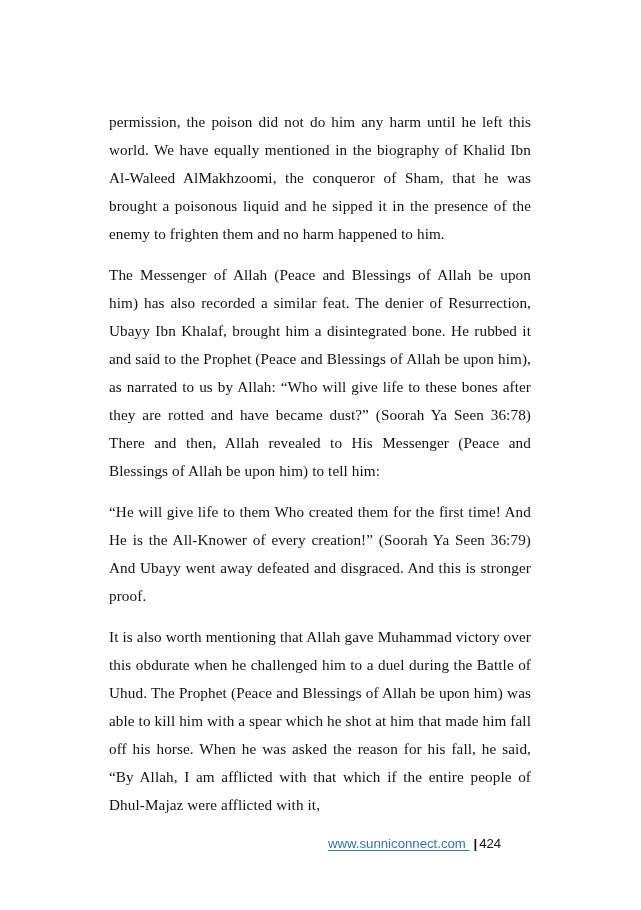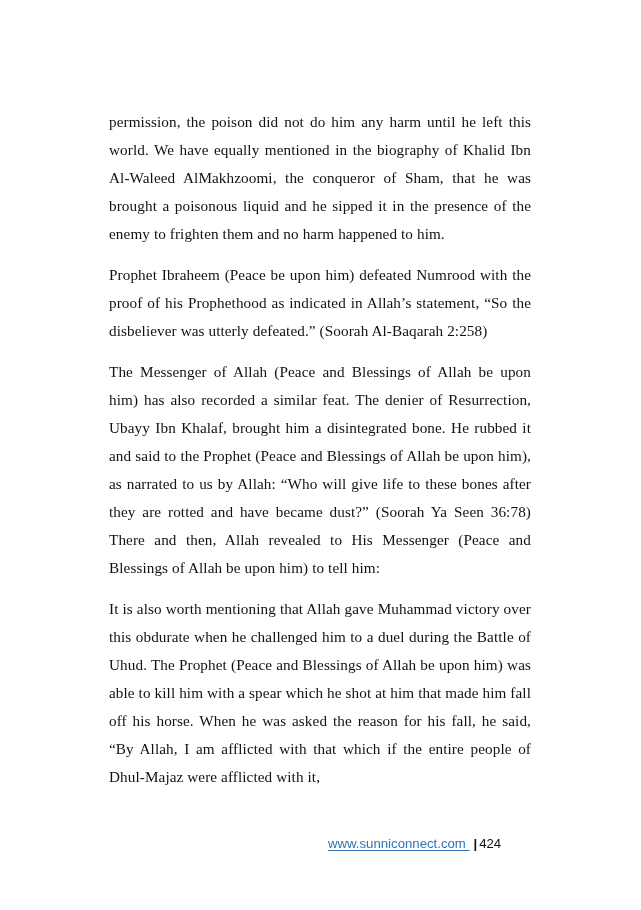--- a/index.html
+++ b/index.html
@@ -45,20 +45,20 @@
     .footer .sep {
       margin: 0 2px 0 4px;
       font-weight: bold;
     }
   </style>
 </head>
 <body>
 
 <div class="page">
   <p class="para">permission, the poison did not do him any harm until he left this world. We have equally mentioned in the biography of Khalid Ibn Al-Waleed AlMakhzoomi, the conqueror of Sham, that he was brought a poisonous liquid and he sipped it in the presence of the enemy to frighten them and no harm happened to him.</p>
-  <p class="para">Prophet Ibraheem (Peace be upon him) defeated Numrood with the proof of his Prophethood as indicated in Allah’s statement, “So the disbeliever was utterly defeated.” (Soorah Al-Baqarah 2:258)</p>
   <p class="para">The Messenger of Allah (Peace and Blessings of Allah be upon him) has also recorded a similar feat. The denier of Resurrection, Ubayy Ibn Khalaf, brought him a disintegrated bone. He rubbed it and said to the Prophet (Peace and Blessings of Allah be upon him), as narrated to us by Allah: “Who will give life to these bones after they are rotted and have became dust?” (Soorah Ya Seen 36:78) There and then, Allah revealed to His Messenger (Peace and Blessings of Allah be upon him) to tell him:</p>
+  <p class="para">“He will give life to them Who created them for the first time! And He is the All-Knower of every creation!” (Soorah Ya Seen 36:79) And Ubayy went away defeated and disgraced. And this is stronger proof.</p>
   <p class="para">It is also worth mentioning that Allah gave Muhammad victory over this obdurate when he challenged him to a duel during the Battle of Uhud. The Prophet (Peace and Blessings of Allah be upon him) was able to kill him with a spear which he shot at him that made him fall off his horse. When he was asked the reason for his fall, he said, “By Allah, I am afflicted with that which if the entire people of Dhul-Majaz were afflicted with it,</p>
 </div>
 
 <div class="footer">
   <a>www.sunniconnect.com </a><span class="sep">|</span><span>424</span>
 </div>
 
 </body></html>

